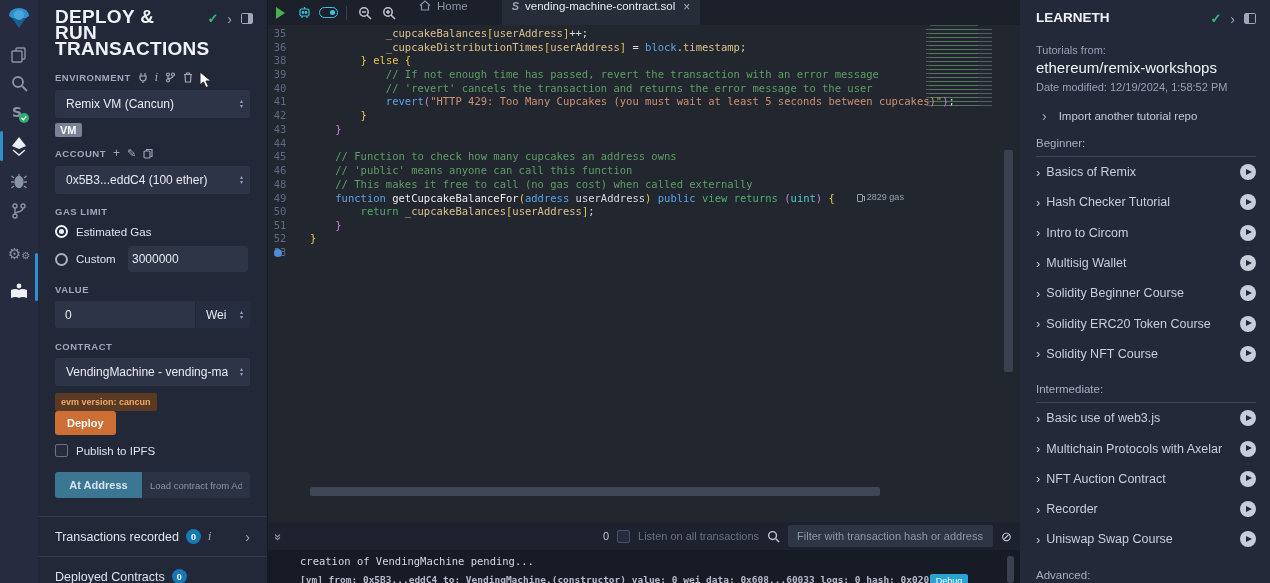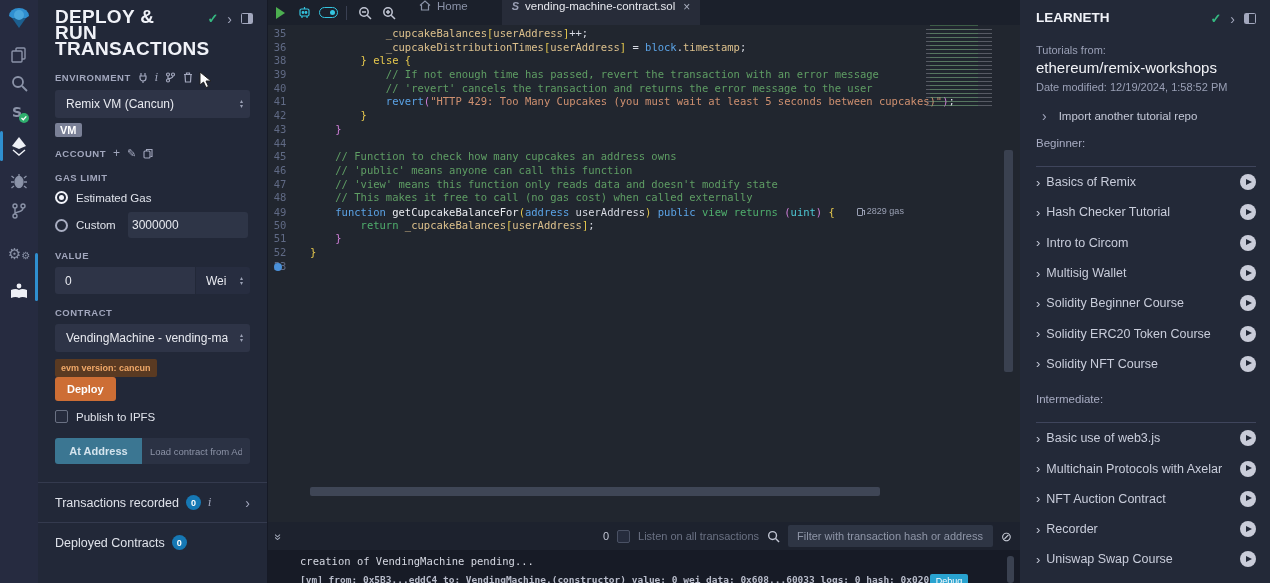--- a/index.html
+++ b/index.html
@@ -111,21 +111,21 @@
     border:none; border-radius:2px; font-size:9px; font-family:"Liberation Sans", sans-serif; }
   #term-vscroll { position:absolute; left:739px; top:34px; width:7px; height:27px; background:#3a4150; border-radius:3px; }
   
   #learneth { position:absolute; left:1020px; top:0; width:250px; height:583px; background:#232938; padding:0 14px 0 16px; }
   #ln-header { display:flex; align-items:center; padding-top:9px; }
   #ln-title { font-size:13.5px; font-weight:700; color:#f0f2f8; }
   #ln-from { margin-top:18px; font-size:11px; color:#9aa0b6; }
   #ln-repo { margin-top:3px; font-size:15px; color:#f2f3f7; }
   #ln-date { margin-top:5px; font-size:11px; color:#9aa0b6; }
   #ln-import { display:flex; align-items:center; gap:12px; margin-top:16px; font-size:11.5px; color:#c3c7d6; cursor:pointer; padding-left:6px; }
-  .ln-sec-label { margin-top:14px; padding-bottom:17px; border-bottom:1px solid #3f455c; font-size:11.5px; color:#a9adc4; }
+  .ln-sec-label { margin-top:14px; padding-bottom:7px; border-bottom:1px solid #3f455c; font-size:11.5px; color:#a9adc4; }
   .ln-item { display:flex; align-items:center; height:30.3px; cursor:pointer; }
   .ln-item .chev { font-size:13px; margin-right:6px; color:#c3c7d6; }
   .ln-item-label { font-size:12.5px; color:#c9cddb; }
   .play-circle { margin-left:auto; width:16px; height:16px; border-radius:50%; background:#c9ccd9; position:relative; cursor:pointer; }
   .play-circle::after { content:""; position:absolute; left:6px; top:4.5px; width:0; height:0;
     border-left:6px solid #232938; border-top:3.5px solid transparent; border-bottom:3.5px solid transparent; }
   
   #mouse-cursor { position:absolute; left:199px; top:71px; z-index:50; }
   svg.ic { display:block; }
 </style>
@@ -244,20 +244,27 @@
         <span class="sp-label">ACCOUNT</span>
         <span class="mini-ic" style="font-size:12px;color:#a2a7bd">+</span>
         <span class="mini-ic" style="font-size:11px;color:#a2a7bd">✎</span>
         <span class="mini-ic">
             <svg class="ic" width="10" height="11" viewBox="0 0 10 11" fill="none" stroke="#a2a7bd" stroke-width="1.1">
               <rect x="1" y="3" width="6" height="7" rx="1"></rect>
               <path d="M3.5 3 V1.5 h5.5 v7 h-1.5"></path>
             </svg>
           </span>
       </div>
+      <div class="selectbox">
+        <span class="val">0x5B3...eddC4 (100 ether)</span>
+        <span class="stepper">
+            <i>▴</i>
+            <i>▾</i>
+          </span>
+      </div>
 
       <div class="label-row" style="margin-top:12px">
         <span class="sp-label">GAS LIMIT</span>
       </div>
       <div class="radio-row">
         <span class="radio sel"></span>
         <span>Estimated Gas</span>
       </div>
       <div class="radio-row">
         <span class="radio"></span>
@@ -363,21 +370,20 @@
         <div class="code-line"><span class="gutter">36</span><span class="code-text"><span class="tk-pl">            </span><span class="tk-id">_cupcakeDistributionTimes</span><span class="tk-br">[</span><span class="tk-id">userAddress</span><span class="tk-br">]</span><span class="tk-pl"> = </span><span class="tk-kw">block</span><span class="tk-pl">.</span><span class="tk-id">timestamp</span><span class="tk-pl">;</span></span></div>
         <div class="code-line"><span class="gutter">38</span><span class="code-text"><span class="tk-pl">        </span><span class="tk-br">}</span><span class="tk-pl"> </span><span class="tk-el">else</span><span class="tk-pl"> </span><span class="tk-br">{</span></span></div>
         <div class="code-line"><span class="gutter">39</span><span class="code-text"><span class="tk-pl">            </span><span class="tk-cm">// If not enough time has passed, revert the transaction with an error message</span></span></div>
         <div class="code-line"><span class="gutter">40</span><span class="code-text"><span class="tk-pl">            </span><span class="tk-cm">// 'revert' cancels the transaction and returns the error message to the user</span></span></div>
         <div class="code-line"><span class="gutter">41</span><span class="code-text"><span class="tk-pl">            </span><span class="tk-kw">revert</span><span class="tk-br2">(</span><span class="tk-st">"HTTP 429: Too Many Cupcakes (you must wait at least 5 seconds between cupcakes)"</span><span class="tk-br2">)</span><span class="tk-pl">;</span></span></div>
         <div class="code-line"><span class="gutter">42</span><span class="code-text"><span class="tk-pl">        </span><span class="tk-br">}</span></span></div>
         <div class="code-line"><span class="gutter">43</span><span class="code-text"><span class="tk-pl">    </span><span class="tk-br2">}</span></span></div>
         <div class="code-line"><span class="gutter">44</span><span class="code-text"></span></div>
         <div class="code-line"><span class="gutter">45</span><span class="code-text"><span class="tk-pl">    </span><span class="tk-cm">// Function to check how many cupcakes an address owns</span></span></div>
         <div class="code-line"><span class="gutter">46</span><span class="code-text"><span class="tk-pl">    </span><span class="tk-cm">// 'public' means anyone can call this function</span></span></div>
-        <div class="code-line"><span class="gutter">47</span><span class="code-text"><span class="tk-pl">    </span><span class="tk-cm">// 'view' means this function only reads data and doesn't modify state</span></span></div>
         <div class="code-line"><span class="gutter">48</span><span class="code-text"><span class="tk-pl">    </span><span class="tk-cm">// This makes it free to call (no gas cost) when called externally</span></span></div>
         <div class="code-line"><span class="gutter">49</span><span class="code-text"><span class="tk-pl">    </span><span class="tk-kw">function</span><span class="tk-fn"> getCupcakeBalanceFor</span><span class="tk-br">(</span><span class="tk-kw">address</span><span class="tk-pl"> userAddress</span><span class="tk-br">)</span><span class="tk-pl"> </span><span class="tk-kw">public</span><span class="tk-pl"> </span><span class="tk-kw2">view</span><span class="tk-pl"> </span><span class="tk-kw2">returns</span><span class="tk-pl"> </span><span class="tk-br2">(</span><span class="tk-ty">uint</span><span class="tk-br2">)</span><span class="tk-pl"> </span><span class="tk-br">{</span><span class="gas-chip"><span class="gaspump"></span>2829 gas</span></span></div>
         <div class="code-line"><span class="gutter">50</span><span class="code-text"><span class="tk-pl">        </span><span class="tk-kw2">return</span><span class="tk-pl"> </span><span class="tk-id">_cupcakeBalances</span><span class="tk-br">[</span><span class="tk-id">userAddress</span><span class="tk-br">]</span><span class="tk-pl">;</span></span></div>
         <div class="code-line"><span class="gutter">51</span><span class="code-text"><span class="tk-pl">    </span><span class="tk-br2">}</span></span></div>
         <div class="code-line"><span class="gutter">52</span><span class="code-text"><span class="tk-br">}</span></span></div>
         <div class="code-line"><span class="bp"></span><span class="gutter">53</span><span class="code-text"></span></div>
       </div>
     <div id="minimap"></div>
     <div id="vscroll"></div>
     <div id="hscroll"></div>

